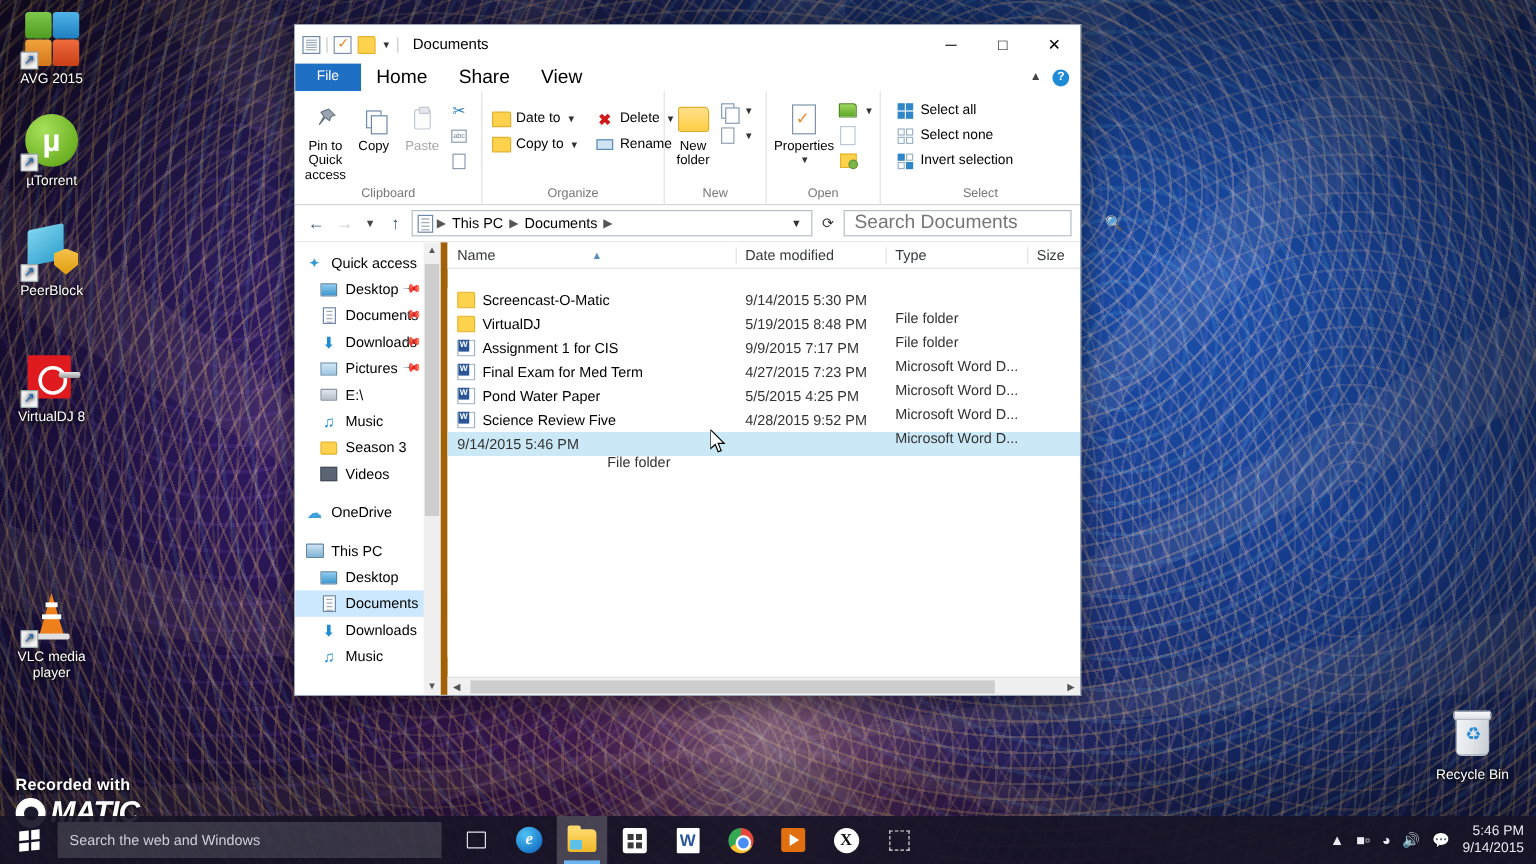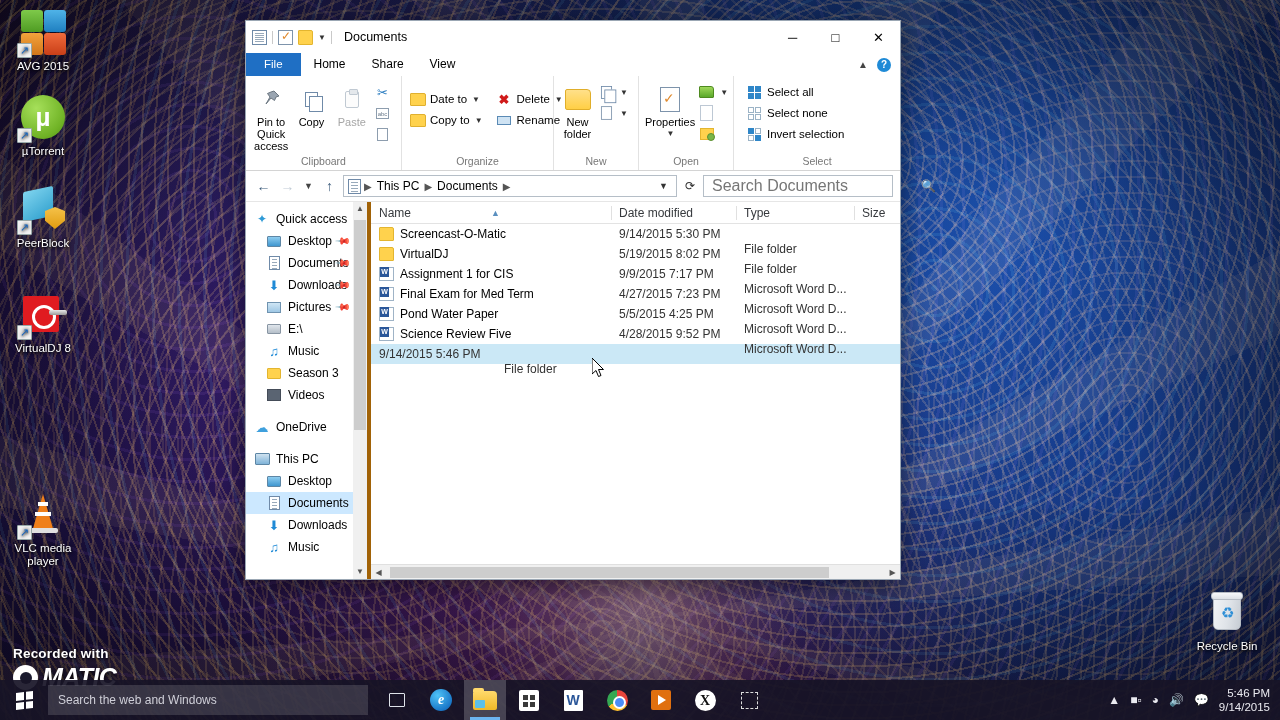--- a/index.html
+++ b/index.html
@@ -112,21 +112,21 @@
   .ic-prop:after { content:"✓"; position:absolute; left:2px; top:-2px; color:#e08a2e; font-size:12px; }
   .ic-fold { background:#ffd24d; border:1px solid #e3b52f; border-radius:1px 2px 1px 1px; }
   .qat-caret { font-size:8px; color:#333; }
   .win-title { margin-left:12px; font-size:12.5px; color:#000; }
   .win-btns { position:absolute; right:0; top:0; height:32px; display:flex; }
   .win-btn { width:43px; height:32px; display:flex; align-items:center; justify-content:center;
              font-size:13px; color:#000; cursor:default; }
 
   
   .tabrow { height:23px; display:flex; align-items:flex-end; background:#fff; position:relative; flex:none; }
-  .tab { height:23px; padding:0 13px; line-height:23px; font-size:12px; color:#000; cursor:default; }
+  .tab { height:23px; padding:0 13px; line-height:23px; font-size:16px; color:#000; cursor:default; }
   .tab.file { background:#1f6fc4; color:#fff; font-size:11.5px; padding:0 18px; }
   .tab.active { background:#fff; }
   .tabrow .filler { flex:1; }
   .ribhelp { display:flex; align-items:center; gap:9px; padding-right:9px; height:23px; }
   .chev-up { font-size:10px; color:#444; }
   .help-o { width:14px; height:14px; border-radius:50%; background:#1f8ad6; color:#fff;
             font-size:10px; font-weight:bold; text-align:center; line-height:14px; }
 
   
   .ribbon { height:95px; background:#fff; border-bottom:1px solid #d4d4d4;
@@ -208,21 +208,21 @@
                    background:#9ab; box-shadow:0 3px 0 #9ab, 0 6px 0 #9ab, 0 9px 0 #9ab; }
   .nic-dl { color:#1f8ad6; font-size:13px; }
   .nic-pic { width:14px; height:11px; background:linear-gradient(#cfe6f5,#9ec7e4); border:1px solid #6f93b0; }
   .nic-drv { width:14px; height:10px; background:linear-gradient(#e0e6ec,#b5bfc9); border:1px solid #8895a3; border-radius:1px; }
   .nic-note { color:#1f8ad6; font-size:13px; }
   .nic-fold { width:14px; height:11px; background:#ffd24d; border:1px solid #e3b52f; border-radius:1px 2px 1px 1px; }
   .nic-vid { width:14px; height:12px; background:#5a6472; border:1px solid #444c58; }
   .nic-cloud { color:#3fa0dd; font-size:13px; }
   .nic-pc { width:15px; height:12px; background:linear-gradient(#cfe2f0,#7fb3d8); border:1px solid #5d86a5; border-radius:1px; }
 
-  .filepane { flex:1; display:flex; flex-direction:column; min-width:0; border-left:4px solid #a16207; }
+  .filepane { flex:1; display:flex; flex-direction:column; min-width:0; border-left:6px solid #a16207;gap:16px; }
   .colhead { height:22px; display:flex; align-items:center; border-bottom:1px solid #e3e3e3;
              font-size:12px; color:#36393d; background:#fff; flex:none; position:relative; }
   .col { padding-left:8px; position:relative; height:22px; line-height:22px; cursor:default; }
   .col + .col:before { content:""; position:absolute; left:0; top:4px; bottom:4px; width:1px; background:#e0e0e0; }
   .col.name { width:240px; }
   .col.date { width:125px; }
   .col.type { width:118px; }
   .col.size { width:40px; }
   .sortmark { position:absolute; left:50%; top:0px; font-size:9px; color:#5a8fbf; }
 
@@ -746,21 +746,21 @@
           </div>
           <div class="cell date">9/14/2015 5:30 PM</div>
           <div class="cell type">File folder</div>
           <div class="cell size"></div>
         </div>
         <div class="row">
           <div class="cell name">
             <span class="fic folder"></span>
             <span>VirtualDJ</span>
           </div>
-          <div class="cell date">5/19/2015 8:02 PM</div>
+          <div class="cell date">5/19/2015 8:48 PM</div>
           <div class="cell type">File folder</div>
           <div class="cell size"></div>
         </div>
         <div class="row">
           <div class="cell name">
             <span class="fic word"></span>
             <span>Assignment 1 for CIS</span>
           </div>
           <div class="cell date">9/9/2015 7:17 PM</div>
           <div class="cell type">Microsoft Word D...</div>

